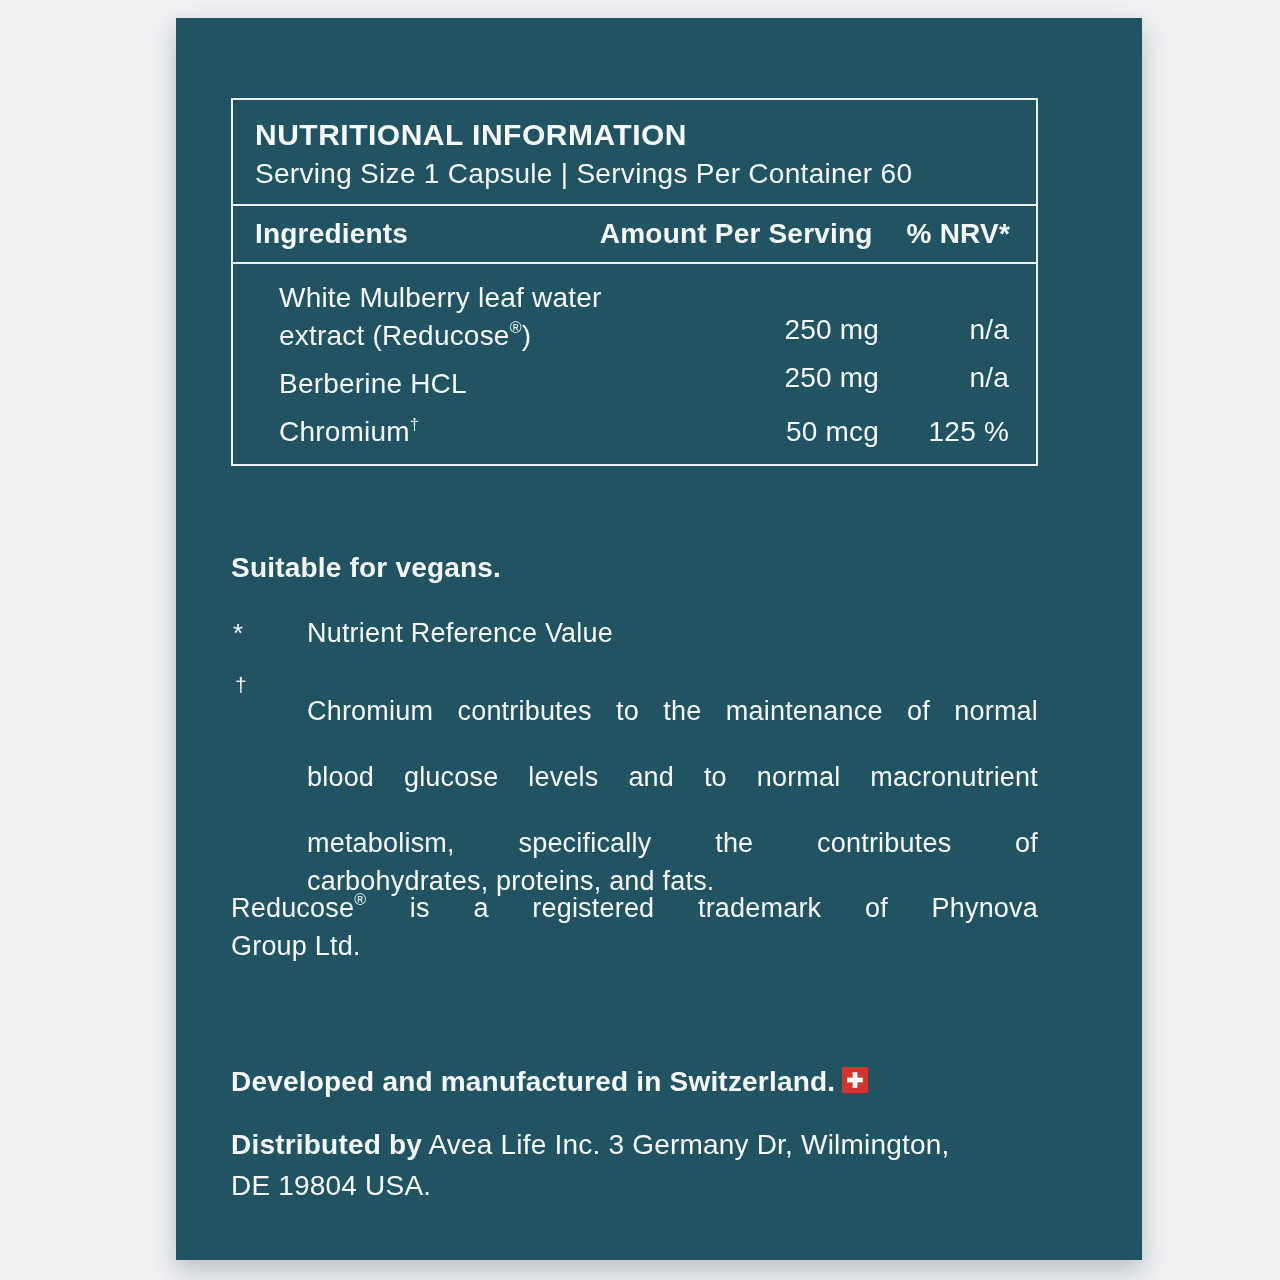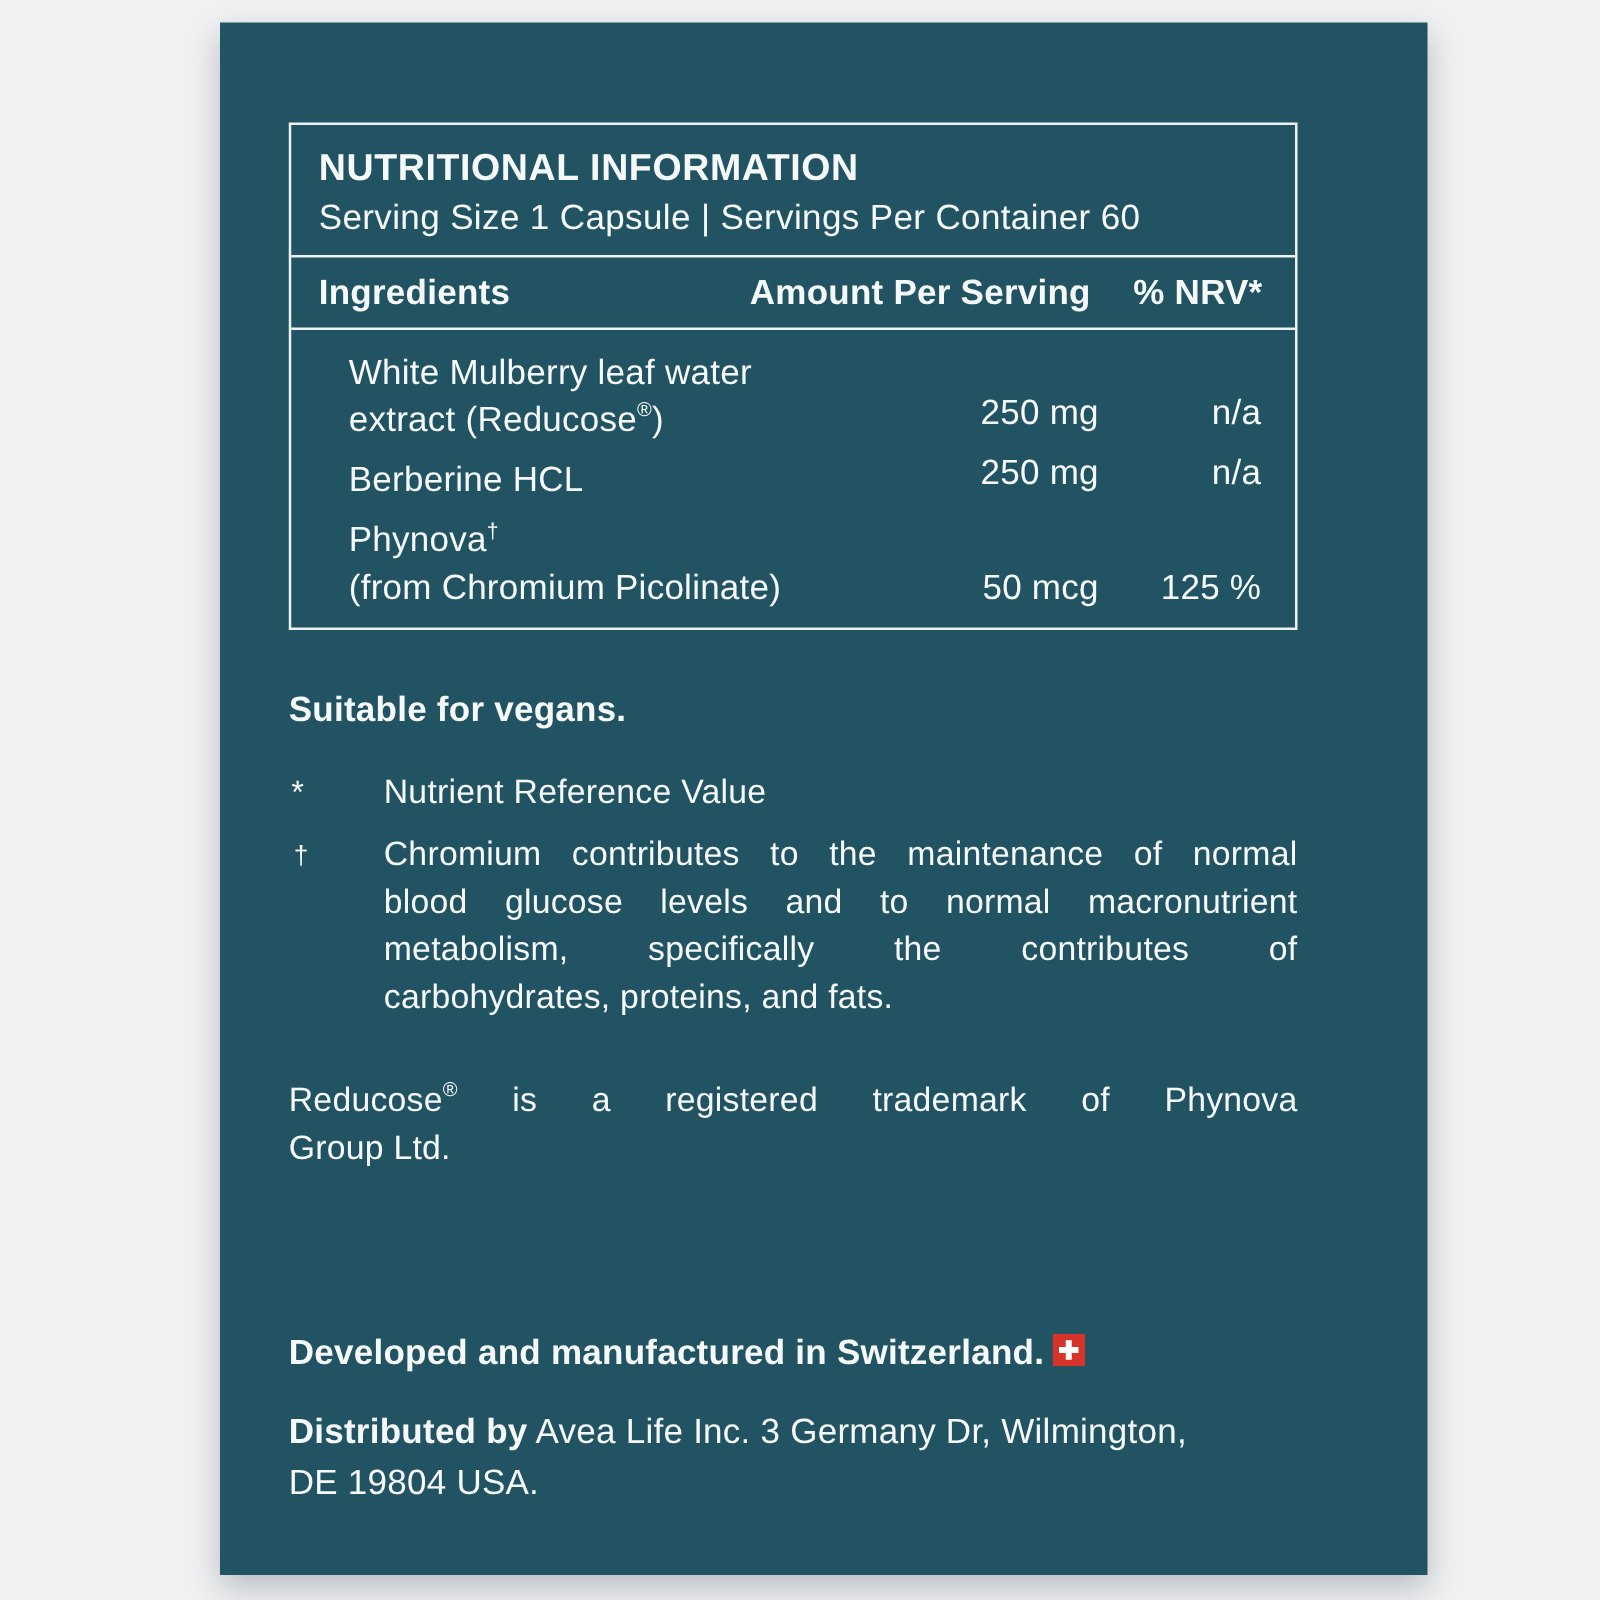--- a/index.html
+++ b/index.html
@@ -100,21 +100,21 @@
     left: 55px;
     width: 807px;
     font-size: 27px;
     line-height: 38px;
   }
   .fnote-asterisk { top: 596px; }
   .fnote-dagger { top: 646px; }
   .fsym { position: absolute; left: 2px; top: 0; font-size: 26px; }
   .fsym-dagger { font-size: 21px; top: 2px; left: 4px; }
   .ftext { display: block; margin-left: 76px; }
-  .jline { text-align: justify; text-align-last: justify; }
+  .jline { text-align: justify; text-align-last: justify; margin-top: 28px; }
 
   .trademark {
     position: absolute;
     left: 55px;
     top: 843px;
     width: 807px;
     font-size: 27px;
     line-height: 38px;
   }
 
@@ -176,22 +176,21 @@
         <div class="nrow raise">
           <div class="nname">
             <div>Berberine HCL</div>
           </div>
           <div class="nval">250 mg</div>
           <div class="nval">n/a</div>
         </div>
 
         <div class="nrow">
           <div class="nname">
-            <div><span>Phynova</span><sup class="dag">†</sup></div>
-            <div>(from Chromium Picolinate)</div>
+            <div><span>Chromium</span><sup class="dag">†</sup></div>
           </div>
           <div class="nval">50 mcg</div>
           <div class="nval">125 %</div>
         </div>
 
       </div>
     </div>
 
     <div class="vegan">Suitable for vegans.</div>
 

